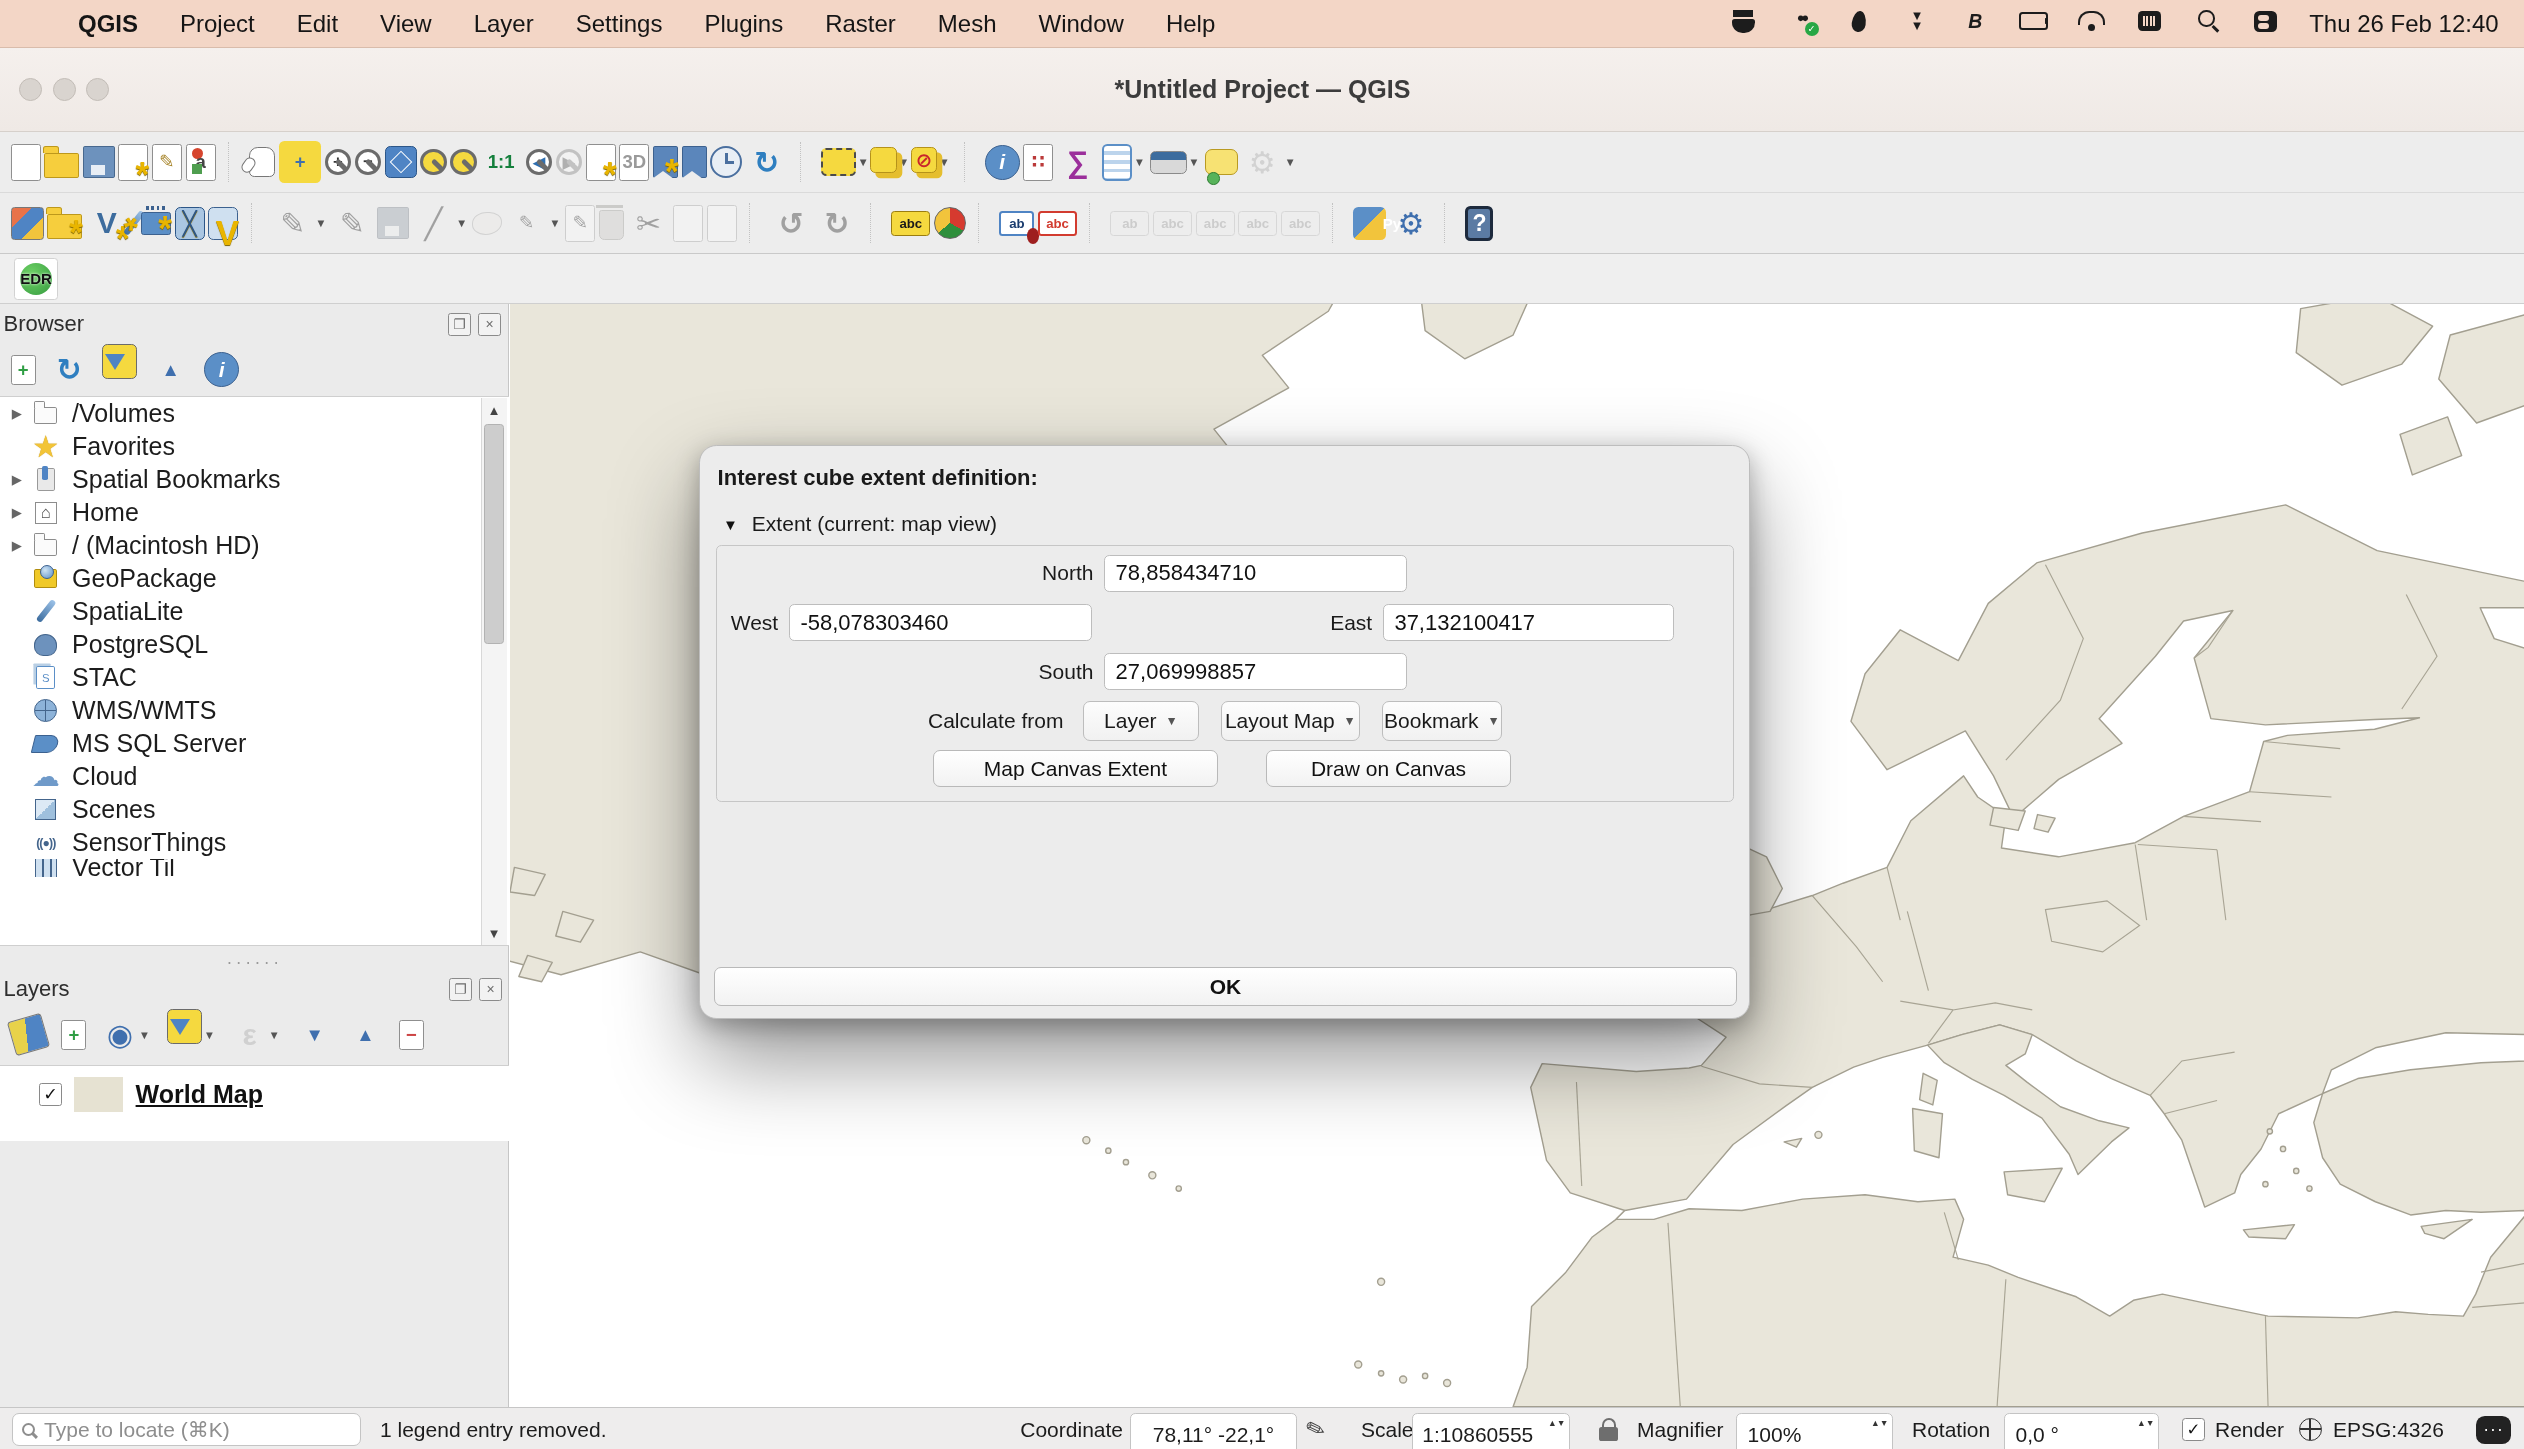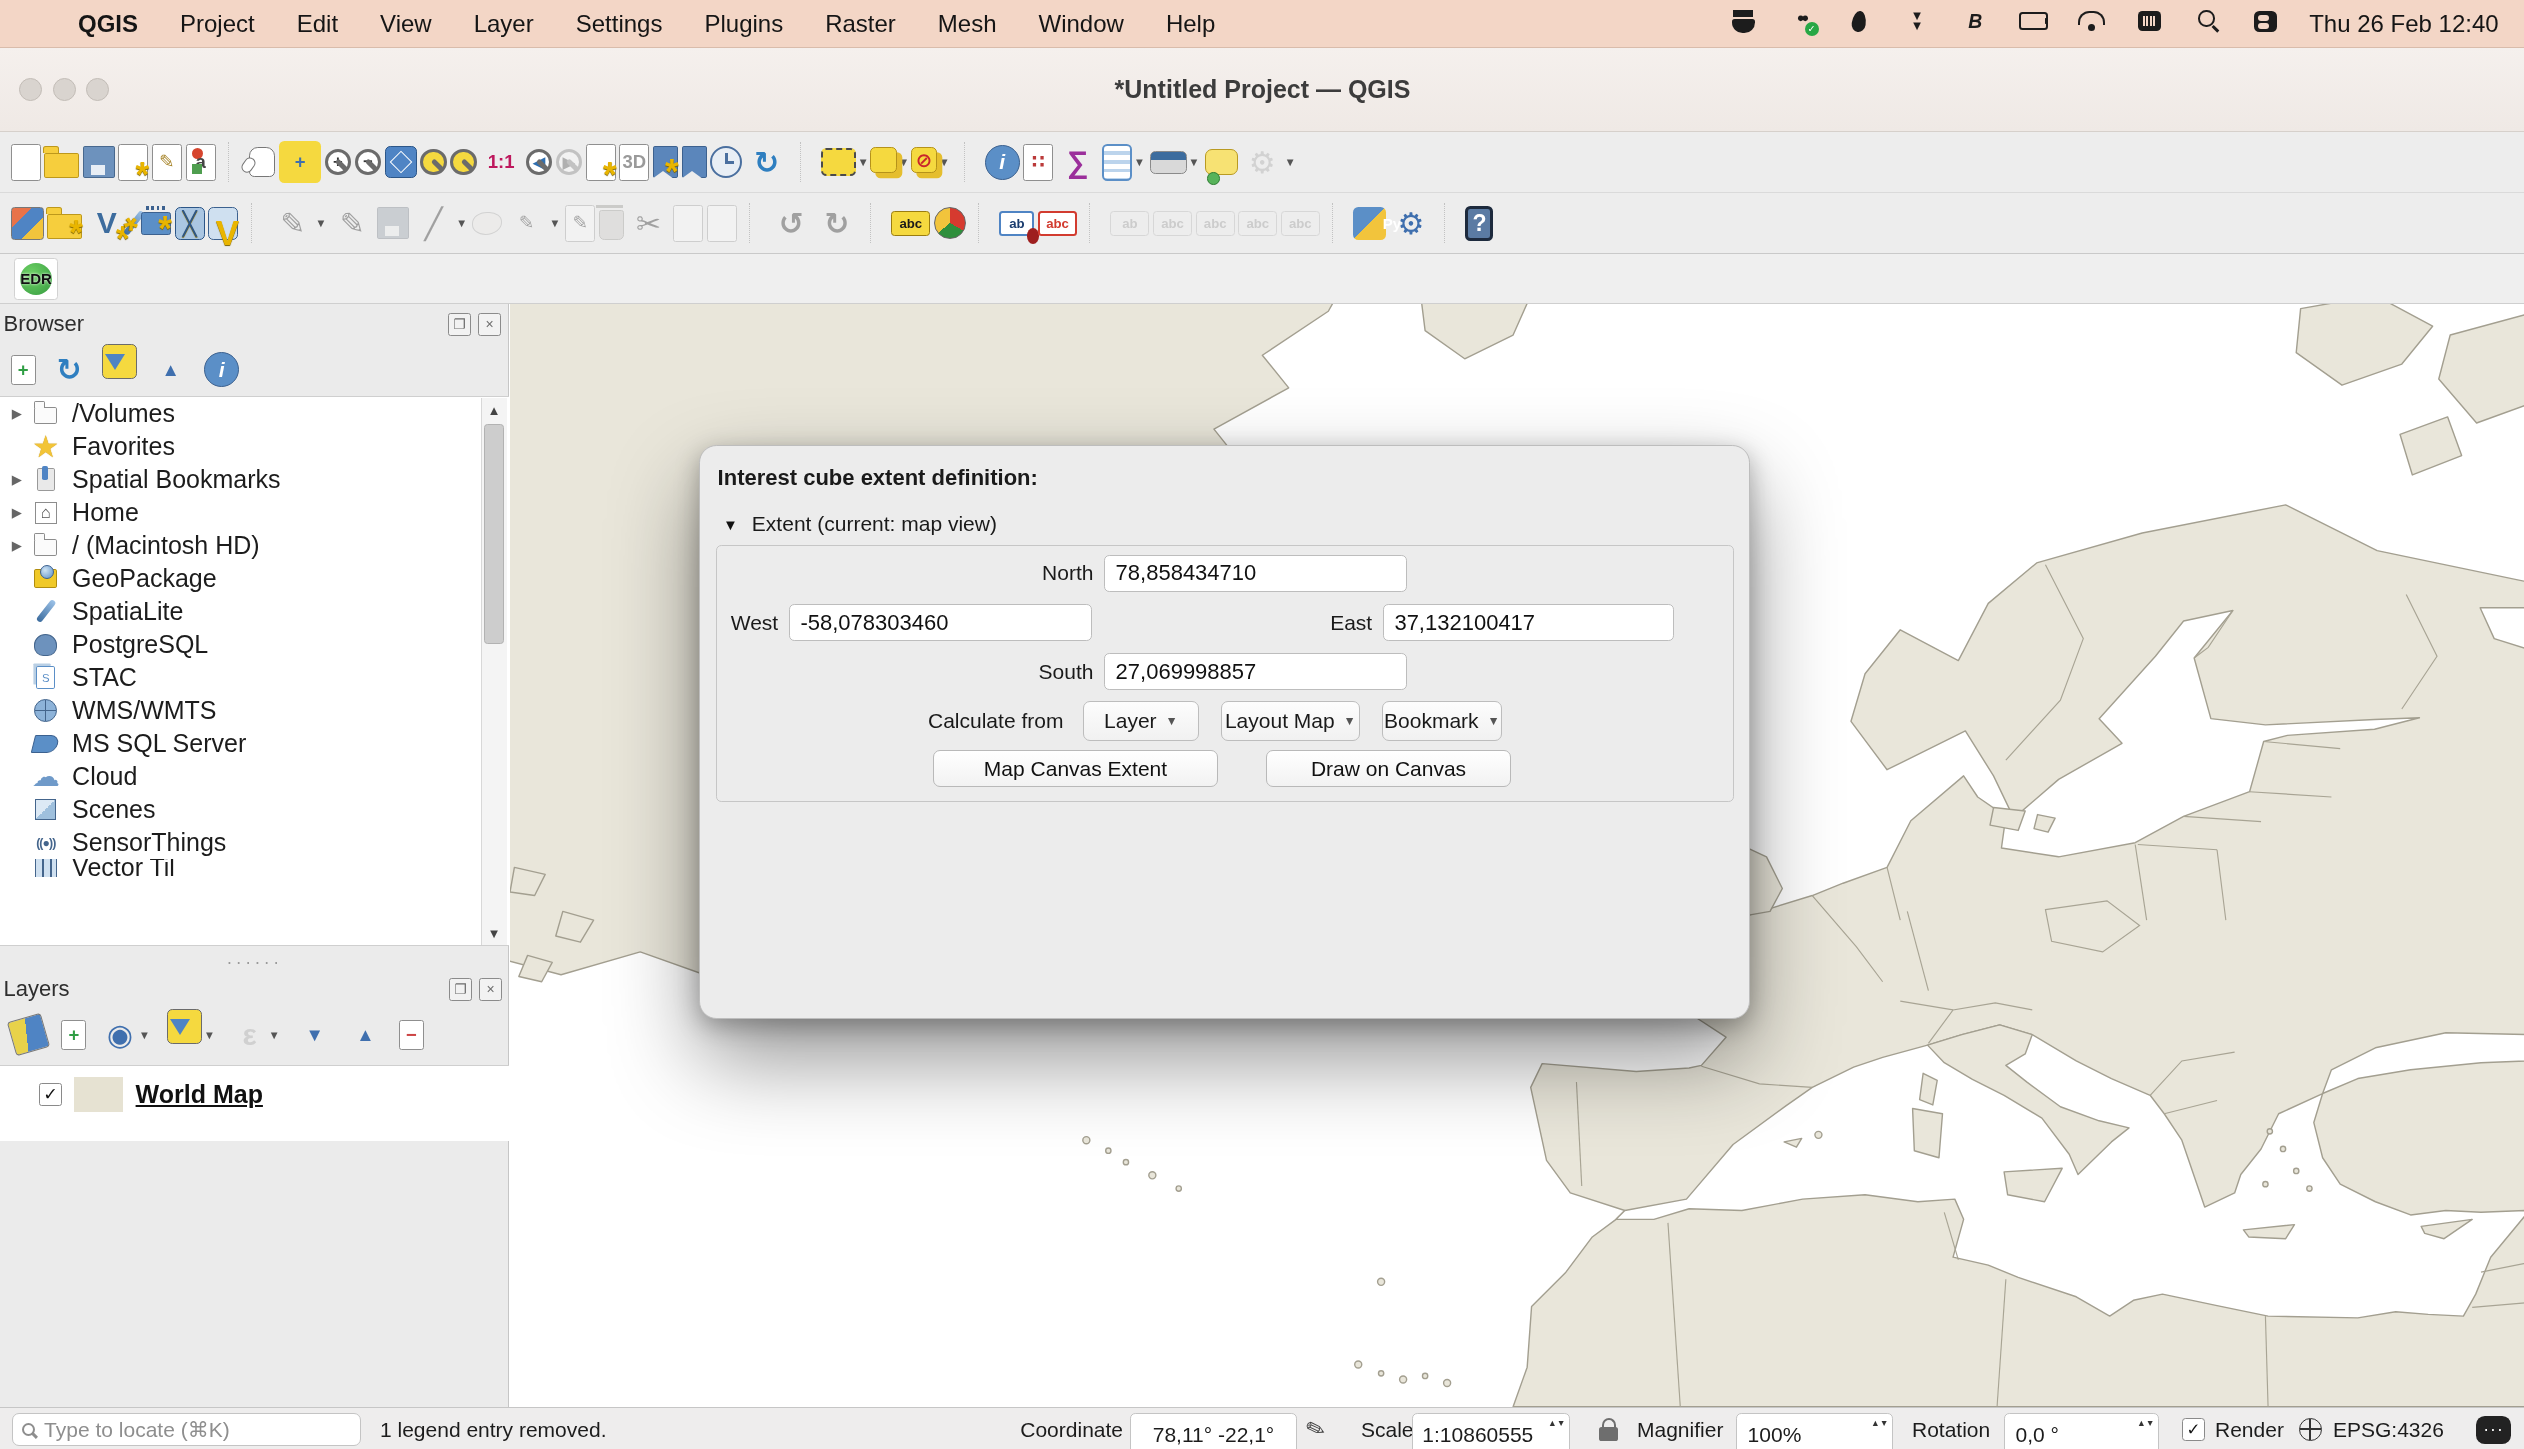--- a/index.html
+++ b/index.html
@@ -278,21 +278,21 @@
         <span class="icn k-zoomfull"></span>
       </span>
       <span class="tbtn">
         <span class="icn k-mag magy"></span>
       </span>
       <span class="tbtn">
         <span class="icn k-mag magy"></span>
       </span>
       <span class="tbtn">
         <span class="icn ">
-          <span style="color: #be185d; position: relative;">1:1</span>
+          <span style="color: #15803d; position: relative;">1:1</span>
         </span>
       </span>
       <span class="tbtn">
         <span class="icn k-mag">
           <span style="color: rgb(47, 111, 176); position: relative;">◀</span>
         </span>
       </span>
       <span class="tbtn">
         <span class="icn k-mag dim">
           <span style="position: relative;">▶</span>
@@ -856,20 +856,23 @@
           <span class="combo" style="width:120px;margin-left:22px">
               <span>Bookmark</span>
               <span class="ca">▼</span>
             </span>
         </div>
         <div class="frow" style="left:0;top:204px;width:1009px">
           <span class="pushbtn" style="width:285px;margin-left:216px">Map Canvas Extent</span>
           <span class="pushbtn" style="width:245px;margin-left:48px">Draw on Canvas</span>
         </div>
       </div>
+      <div id="ok-row">
+        <div id="ok-btn" class="pushbtn">OK</div>
+      </div>
     </div>
   </div>
 
   <div id="statusbar">
     <div id="locator">
       <span class="mg"></span>
       <span>Type to locate (⌘K)</span>
     </div>
     <div class="abs" style="left:380px">1 legend entry removed.</div>
     <div class="abs" style="left:1012px;width:111px;justify-content:flex-end">Coordinate</div>

